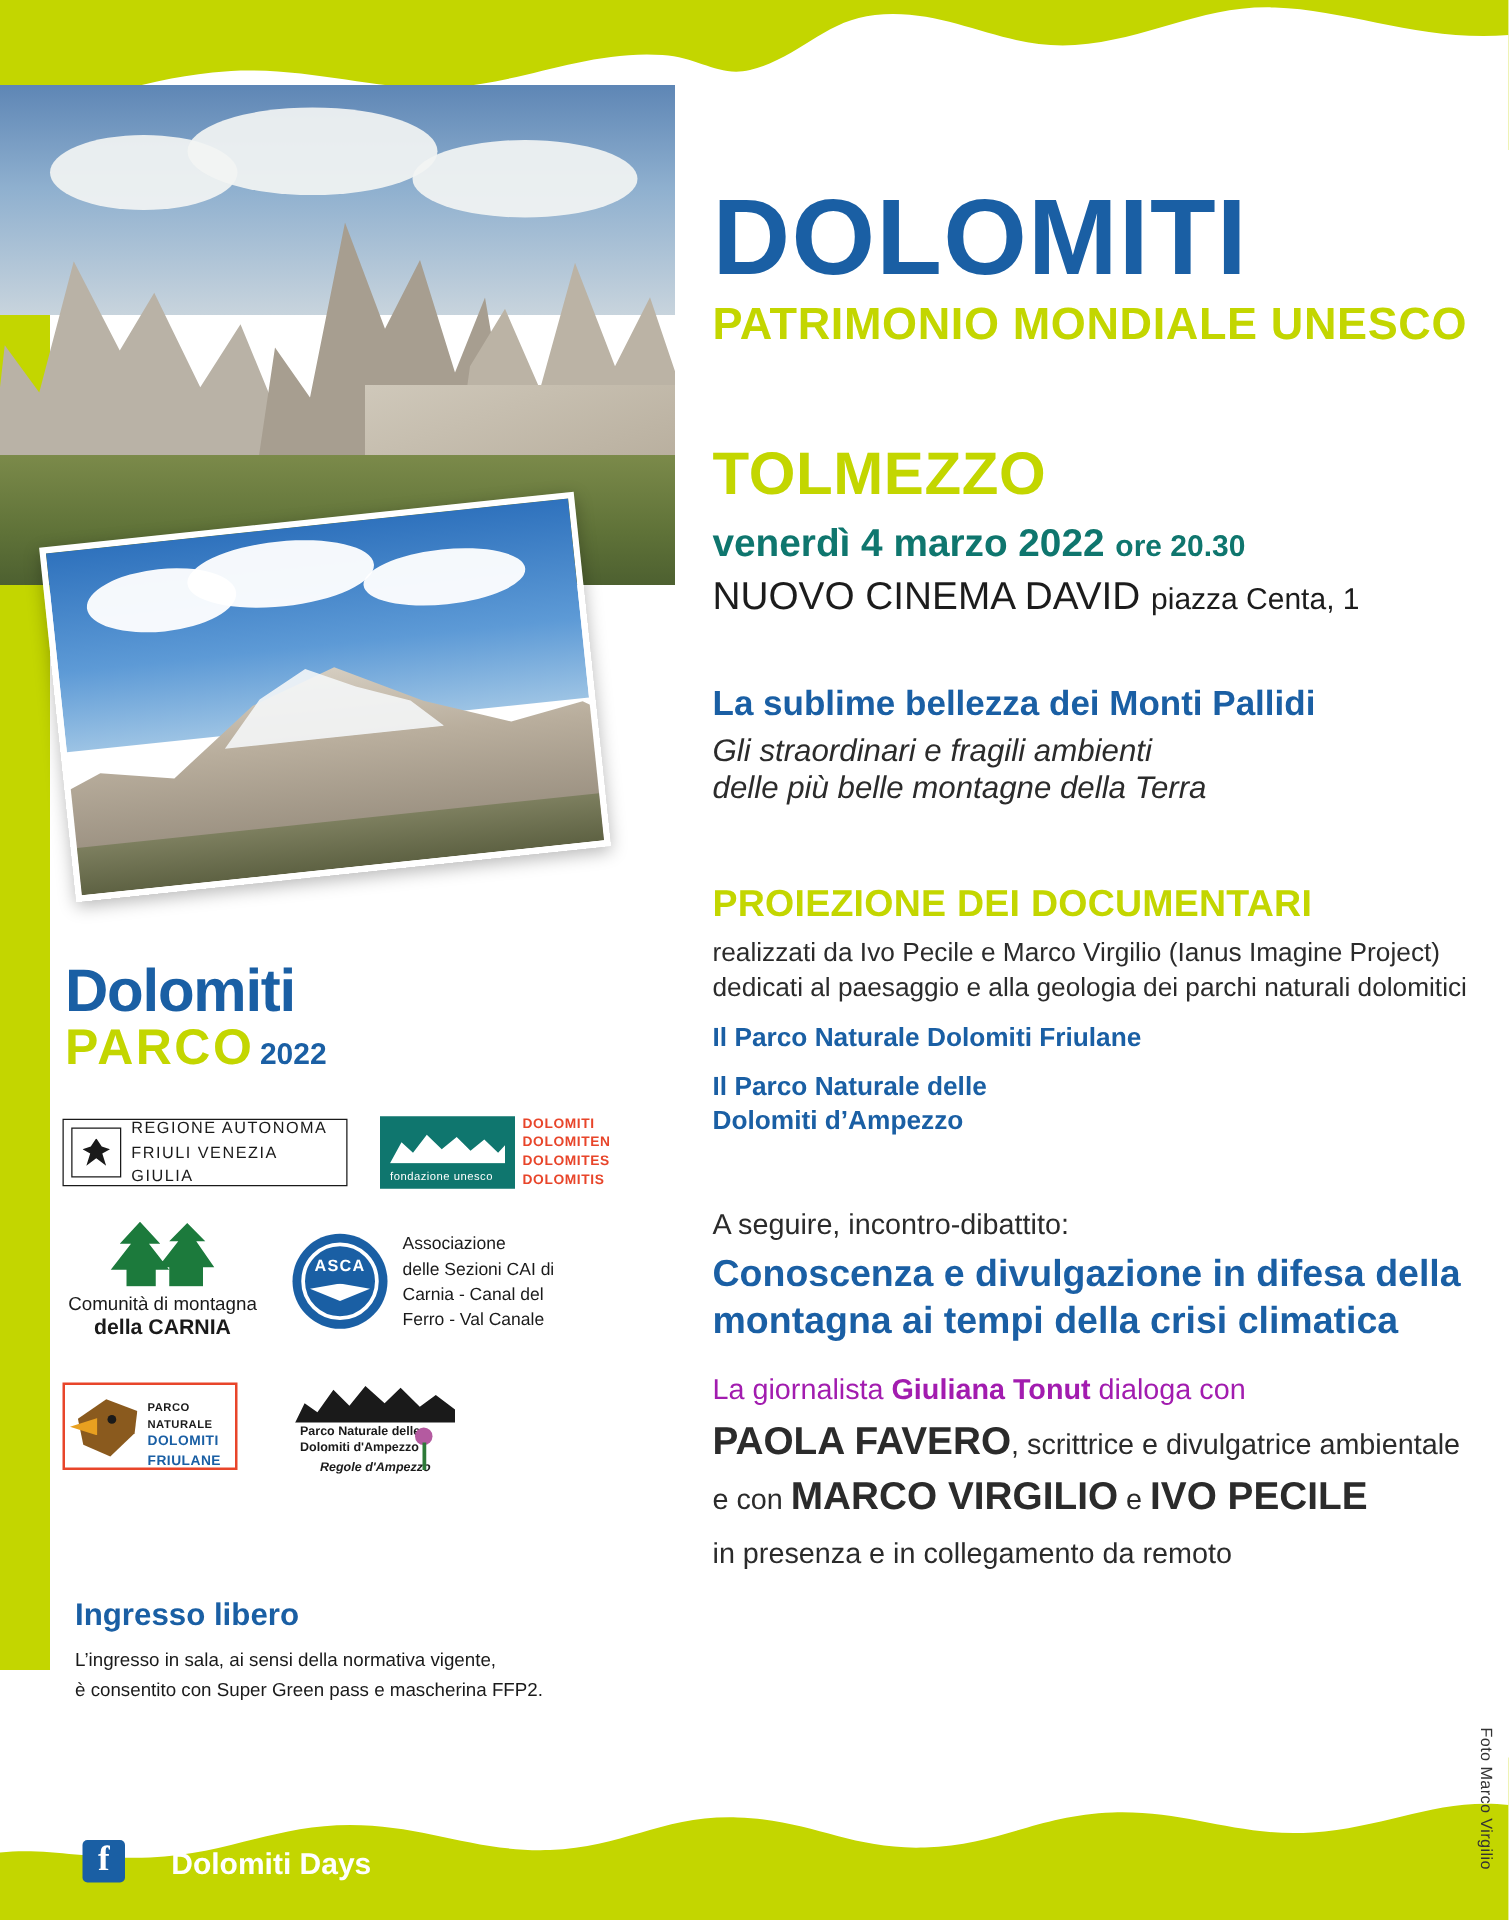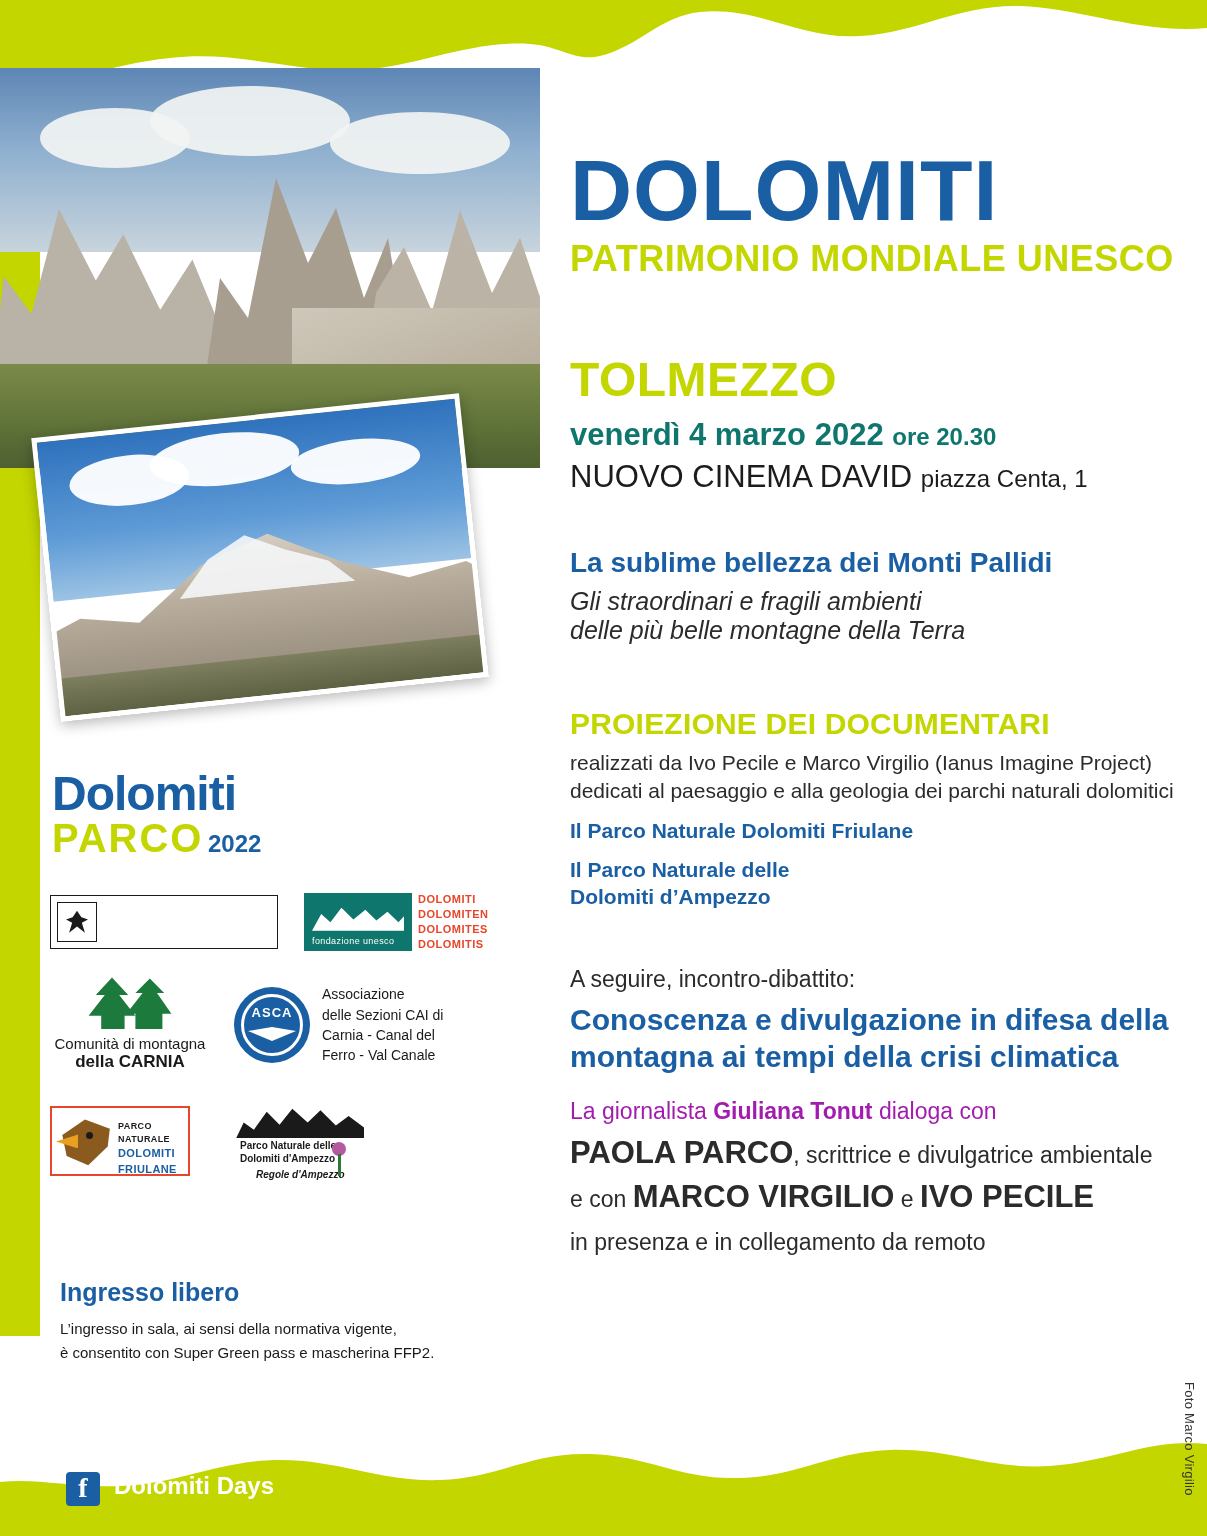--- a/index.html
+++ b/index.html
@@ -224,21 +224,21 @@
   .ampezzo .t2 { position: absolute; left: 26px; bottom: 4px; font-size: 10px; font-weight: 700; color: #1a1a1a; font-style: italic; }
   .ampezzo .flower { position: absolute; right: 18px; bottom: 8px; width: 26px; height: 34px; }
   .ampezzo .flower .bud { position: absolute; left: 6px; top: 0; width: 14px; height: 14px; border-radius: 50%; background: #b45aa0; }
   .ampezzo .flower .stem { position: absolute; left: 12px; top: 12px; width: 3px; height: 22px; background: #2d7a38; }
 
   .ingresso { position: absolute; left: 60px; top: 1278px; width: 430px; }
   .ingresso .h { color: #1a5fa4; font-size: 25px; font-weight: 700; }
   .ingresso .p { margin-top: 10px; color: #1a1a1a; font-size: 15px; line-height: 1.6; }
 
   
-  .footer-fb { position: absolute; left: 66px; bottom: 30px; display: flex; align-items: flex-start; }
+  .footer-fb { position: absolute; left: 66px; bottom: 30px; display: flex; align-items: flex-end; gap: 23px; }
   .fb-icon {
     width: 34px; height: 34px; background: #1a5fa4; border-radius: 4px;
     position: relative; flex: none;
   }
   .fb-icon:after {
     content: "f"; position: absolute; left: 0; right: 0; top: 0; bottom: 0;
     color: #fff; font-family: "Liberation Serif", serif; font-weight: 700;
     font-size: 28px; text-align: center; line-height: 32px;
   }
   .fb-label { margin-left: 14px; color: #ffffff; font-size: 24px; font-weight: 700; }
@@ -320,21 +320,21 @@
     <div class="debate-title">
       <div>Conoscenza e divulgazione in difesa della</div>
       <div>montagna ai tempi della crisi climatica</div>
     </div>
 
     <div class="journalist">
       <span>La giornalista </span><b>Giuliana Tonut</b><span> dialoga con</span>
     </div>
 
     <div class="speaker1">
-      <span class="big">PAOLA PARCO</span><span>, scrittrice e divulgatrice ambientale</span>
+      <span class="big">PAOLA FAVERO</span><span>, scrittrice e divulgatrice ambientale</span>
     </div>
 
     <div class="speaker2">
       <span>e con </span><span class="big">MARCO VIRGILIO</span><span> e </span><span class="big">IVO PECILE</span>
     </div>
 
     <div class="remote">in presenza e in collegamento da remoto</div>
   </div>
 
   <div class="dd-logo">
@@ -343,20 +343,24 @@
       <span class="w2">PARCO</span>
       <span class="yr">2022</span>
     </div>
   </div>
 
   <div class="logos">
 
     <div class="logo-row">
       <div class="box-region">
         <div class="eagle"></div>
+        <div class="region-text">
+          <div>REGIONE AUTONOMA</div>
+          <div>FRIULI VENEZIA GIULIA</div>
+        </div>
       </div>
       <div class="fond">
         <div class="peaks"></div>
         <div class="fl">fondazione unesco</div>
       </div>
       <div class="fond-words">
         <div>DOLOMITI</div>
         <div>DOLOMITEN</div>
         <div>DOLOMITES</div>
         <div>DOLOMITIS</div>

